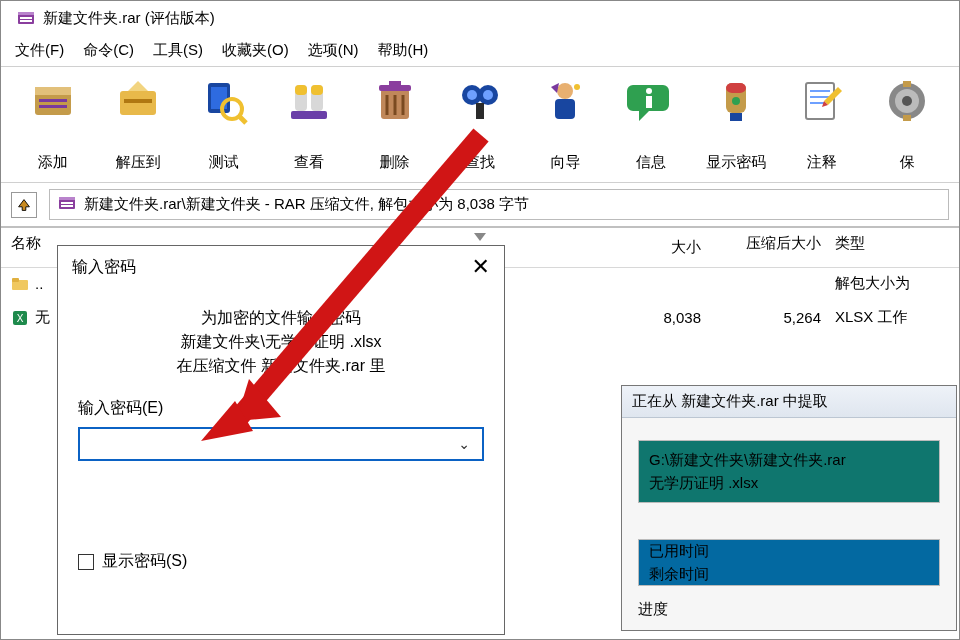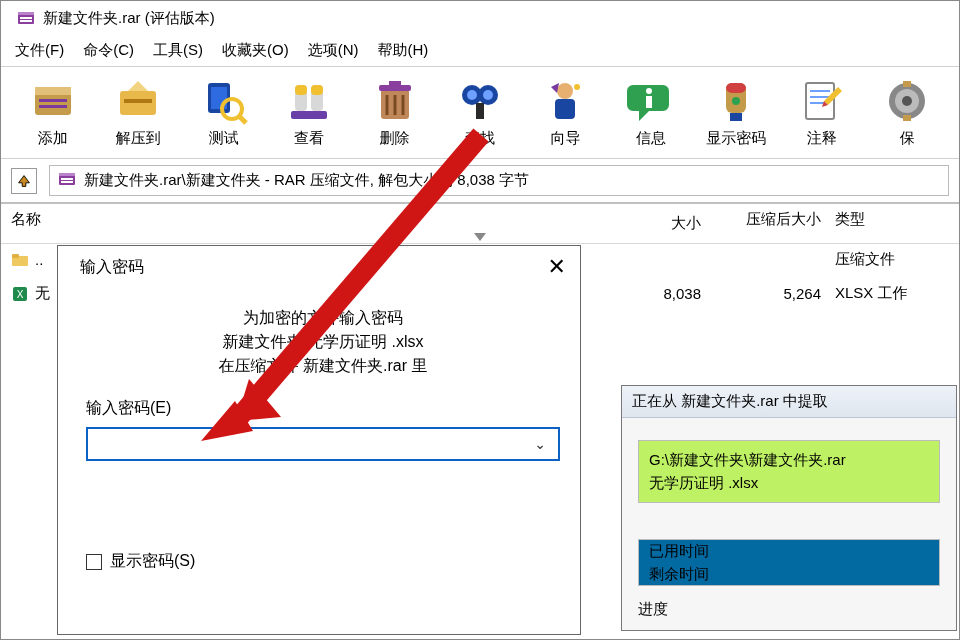--- a/index.html
+++ b/index.html
@@ -5,54 +5,54 @@
   * { box-sizing: border-box; margin: 0; padding: 0; }
   html, body { width: 960px; height: 640px; font-family: "Microsoft YaHei", "SimSun", sans-serif; font-size: 14px; background: #fff; color: #000; overflow: hidden; }
   .window { width: 960px; height: 640px; border: 1px solid #888; position: relative; }
   .titlebar { display: flex; align-items: center; height: 34px; padding: 0 16px; gap: 8px; background: #fff; }
   .titlebar-icon { width: 18px; height: 18px; }
   .titlebar-text { font-size: 15px; }
   .menubar { display: flex; gap: 19px; padding: 6px 14px; font-size: 15px; }
   .menubar span { cursor: default; }
   .toolbar-wrap { border-top: 1px solid #d0d0d0; border-bottom: 1px solid #d0d0d0; padding: 4px 4px; }
   .toolbar { display: flex; gap: 6px; padding: 2px 8px; }
-  .tbtn { display: flex; flex-direction: column; align-items: center; width: 82px; padding: 4px 0; cursor: default; }
+  .tbtn { display: flex; flex-direction: column; align-items: center; width: 82px; padding: 4px 0; cursor: default; gap: 24px; }
   .tbtn .ticon { width: 48px; height: 48px; display: flex; align-items: center; justify-content: center; }
   .tbtn .tlabel { margin-top: 4px; font-size: 15px; }
   .pathbar { display: flex; align-items: center; gap: 12px; padding: 6px 10px; border-bottom: 2px solid #c0c0c0; }
   .upbtn { width: 26px; height: 26px; border: 1px solid #999; display: flex; align-items: center; justify-content: center; background: #fff; }
   .pathbox { flex: 1; display: flex; align-items: center; gap: 8px; border: 1px solid #bbb; padding: 4px 8px; font-size: 15px; }
   .filelist { position: relative; }
   .fl-header { display: flex; border-bottom: 1px solid #d8d8d8; font-size: 15px; }
   .col-name { width: 600px; padding: 6px 10px; }
   .col-size { width: 100px; padding: 10px 0; text-align: right; }
   .col-csize { width: 120px; padding: 6px 0; text-align: right; }
   .col-type { flex: 1; padding: 6px 14px; text-align: left; }
   .fl-row { display: flex; font-size: 15px; align-items: center; }
   .fl-row .col-name { display: flex; align-items: center; gap: 6px; }
   .row-icon { width: 18px; height: 18px; display: inline-flex; align-items: center; justify-content: center; }
   .sep { position: absolute; left: 0; right: 0; top: 232px; height: 0; }
   .sep::after { content:""; display:block; margin: 0 auto; width: 0; height: 0; border-left: 6px solid transparent; border-right: 6px solid transparent; border-top: 8px solid #888; }
   
-  .pwd-dialog { position: absolute; left: 56px; top: 244px; width: 524px; height: 390px; border: 1px solid #666; background: #fff; z-index: 10; padding-left: 8px; }
+  .pwd-dialog { position: absolute; left: 56px; top: 244px; width: 448px; height: 390px; border: 1px solid #666; background: #fff; z-index: 10; }
   .pwd-title { display: flex; justify-content: space-between; align-items: center; padding: 8px 14px; font-size: 16px; }
   .pwd-close { font-size: 22px; font-weight: 300; cursor: default; }
   .pwd-body { padding: 8px 20px; }
   .pwd-msg { text-align: center; font-size: 16px; line-height: 1.5; margin: 10px 0 20px; }
   .pwd-label { font-size: 16px; margin: 20px 0 8px; }
   .pwd-input-wrap { display: flex; border: 2px solid #0b62c4; height: 34px; align-items: center; padding: 0 8px; }
   .pwd-input { flex: 1; border: none; outline: none; font-size: 15px; }
   .pwd-dd { font-size: 14px; color: #333; padding: 0 4px; }
   .pwd-chk { display: flex; align-items: center; gap: 8px; margin-top: 90px; font-size: 16px; }
   .chkbox { width: 16px; height: 16px; border: 1.5px solid #333; }
   
   .prog-win { position: absolute; left: 620px; top: 384px; width: 336px; height: 246px; border: 1px solid #777; background: #f6f6f6; z-index: 5; }
   .prog-title { background: linear-gradient(#eef2f8,#dfe6ef); padding: 6px 10px; font-size: 15px; border-bottom: 1px solid #bcc6d2; }
   .prog-body { padding: 14px 16px; font-size: 15px; line-height: 1.5; }
-  .prog-file { border: 1px solid #bbb; background: #bef264; padding: 8px 10px; margin-top: 8px; }
+  .prog-file { border: 1px solid #bbb; background: #0f766e; padding: 8px 10px; margin-top: 8px; }
   .prog-times { border: 1px solid #bbb; background: #0369a1; padding: 0 10px; margin-top: 36px; }
   
   .arrow-svg { position: absolute; left: 0; top: 0; width: 960px; height: 640px; z-index: 20; pointer-events: none; }
 </style>
 </head>
 <body>
 
 <div class="window">
 
   <div class="titlebar">
@@ -239,21 +239,21 @@
         <span class="row-icon">
             <svg viewBox="0 0 18 18">
               <rect x="1" y="5" width="16" height="10" fill="#f0c860" rx="1"></rect>
               <rect x="1" y="3" width="7" height="4" fill="#e0b040" rx="1"></rect>
             </svg>
           </span>
         <span>..</span>
       </div>
       <div class="col-size"></div>
       <div class="col-csize"></div>
-      <div class="col-type">压缩文件</div>
+      <div class="col-type">解包大小为</div>
     </div>
     <div class="fl-row">
       <div class="col-name">
         <span class="row-icon">
             <svg viewBox="0 0 18 18">
               <rect x="2" y="2" width="14" height="14" fill="#1e8a4c" rx="2"></rect>
               <text x="9" y="13" text-anchor="middle" fill="#fff" font-size="10" font-family="sans-serif">X</text>
             </svg>
           </span>
         <span>无</span>

